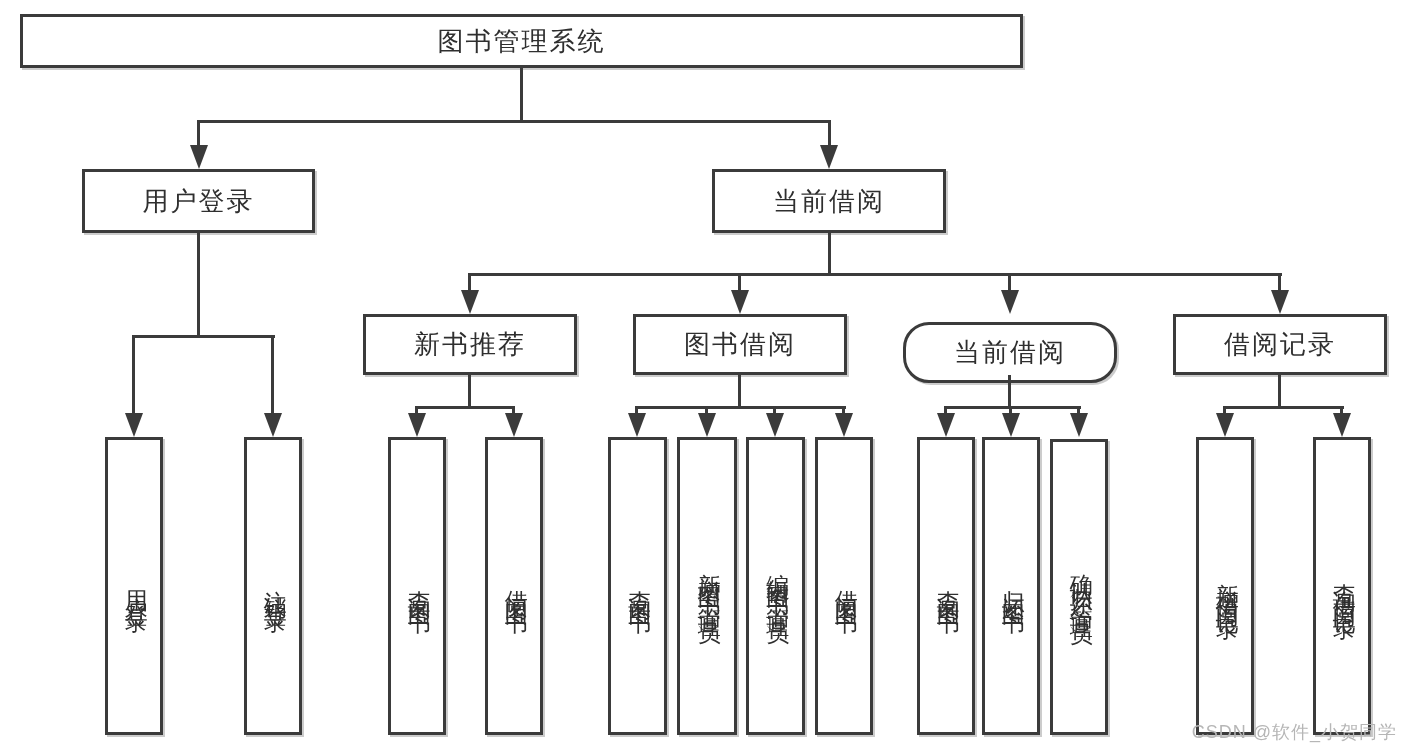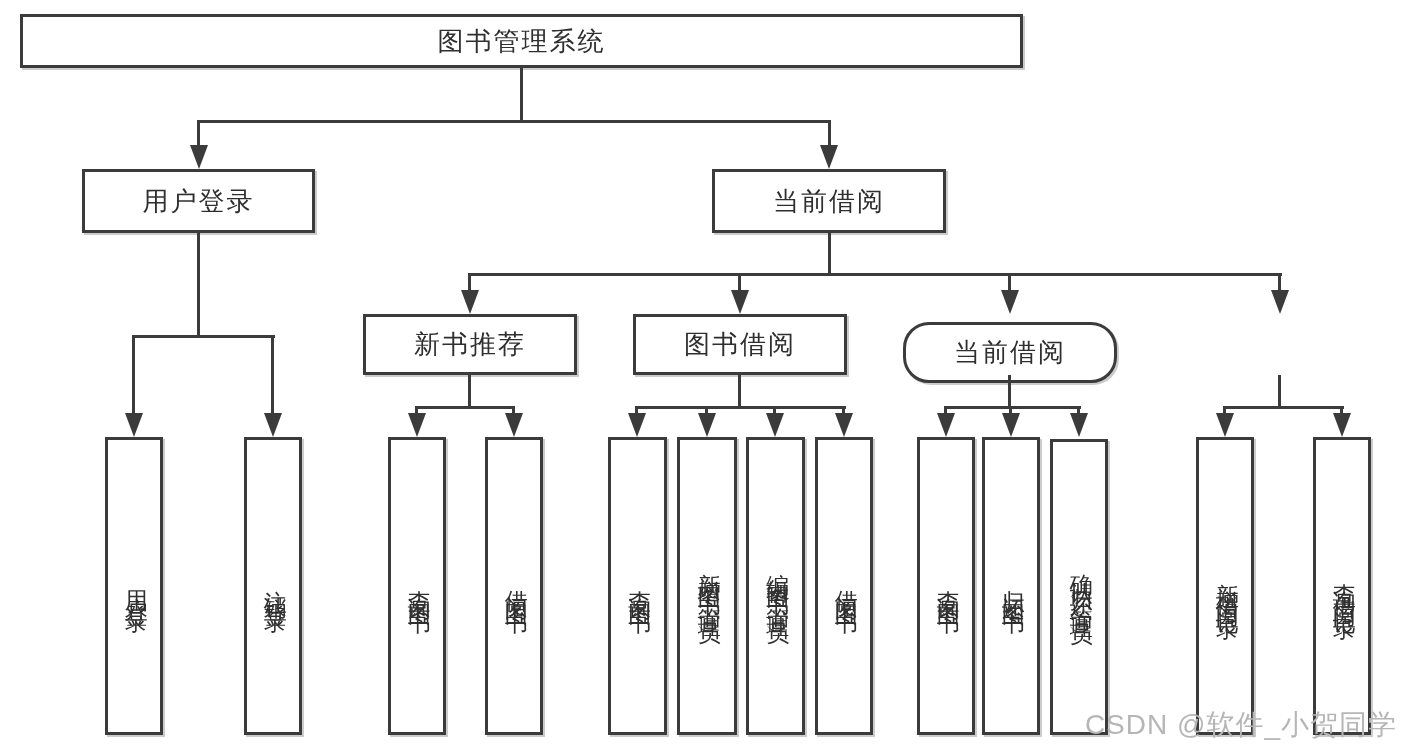--- a/index.html
+++ b/index.html
@@ -43,21 +43,21 @@
     position:absolute;
     width:0;height:0;
     border-left:9px solid transparent;
     border-right:9px solid transparent;
     border-top:24px solid #3b3b3b;
   }
   .watermark{
     position:absolute;
     right:8px;
     bottom:3px;
-    font-size:28px;
+    font-size:18px;
     color:#b6b6b6;
     letter-spacing:1px;
     z-index:5;
     white-space:nowrap;
   }
 </style>
 </head>
 <body>
 
 <div id="stage">
@@ -99,20 +99,23 @@
   <div class="arr" style="left:1271px;top:290px;"></div>
 
   <div class="box" style="left:363px;top:314px;width:214px;height:61px;">
     <span class="hlabel">新书推荐</span>
   </div>
   <div class="box" style="left:633px;top:314px;width:214px;height:61px;">
     <span class="hlabel">图书借阅</span>
   </div>
   <div class="box" style="left:903px;top:322px;width:214px;height:61px;border-radius:26px;">
     <span class="hlabel">当前借阅</span>
+  </div>
+  <div class="box" style="left:1173px;top:314px;width:214px;height:61px;">
+    <span class="hlabel">借阅记录</span>
   </div>
 
   <div class="line" style="left:468px;top:375px;width:3px;height:31px;"></div>
   <div class="line" style="left:415px;top:406px;width:100px;height:3px;"></div>
   <div class="line" style="left:415px;top:406px;width:3px;height:8px;"></div>
   <div class="arr" style="left:408px;top:413px;"></div>
   <div class="line" style="left:512px;top:406px;width:3px;height:8px;"></div>
   <div class="arr" style="left:505px;top:413px;"></div>
 
   <div class="line" style="left:738px;top:375px;width:3px;height:31px;"></div>

